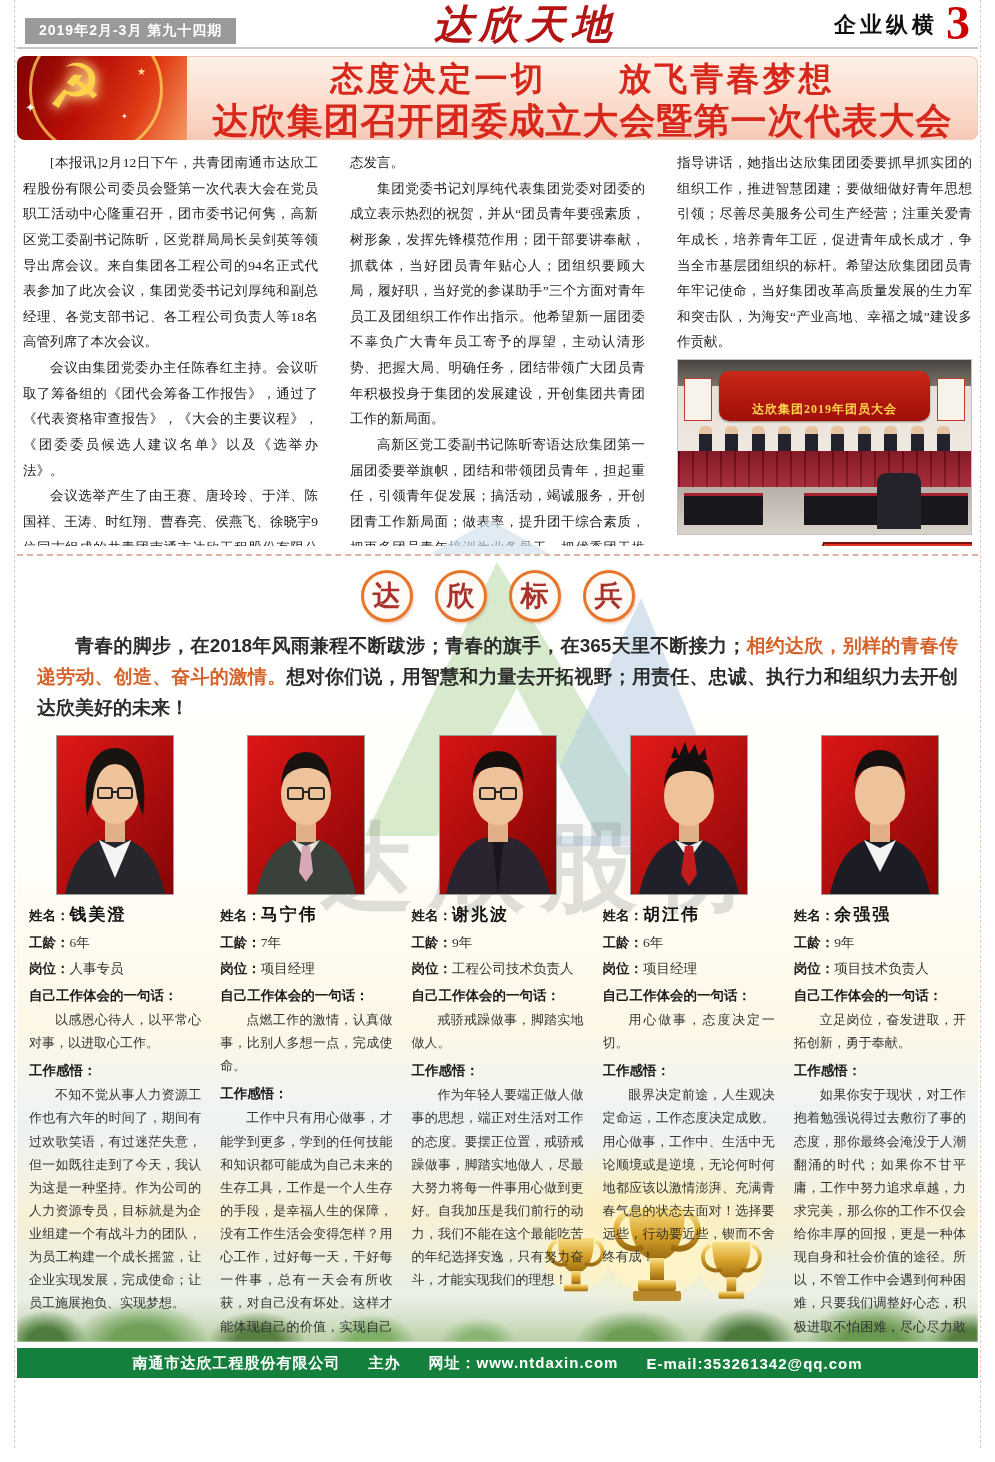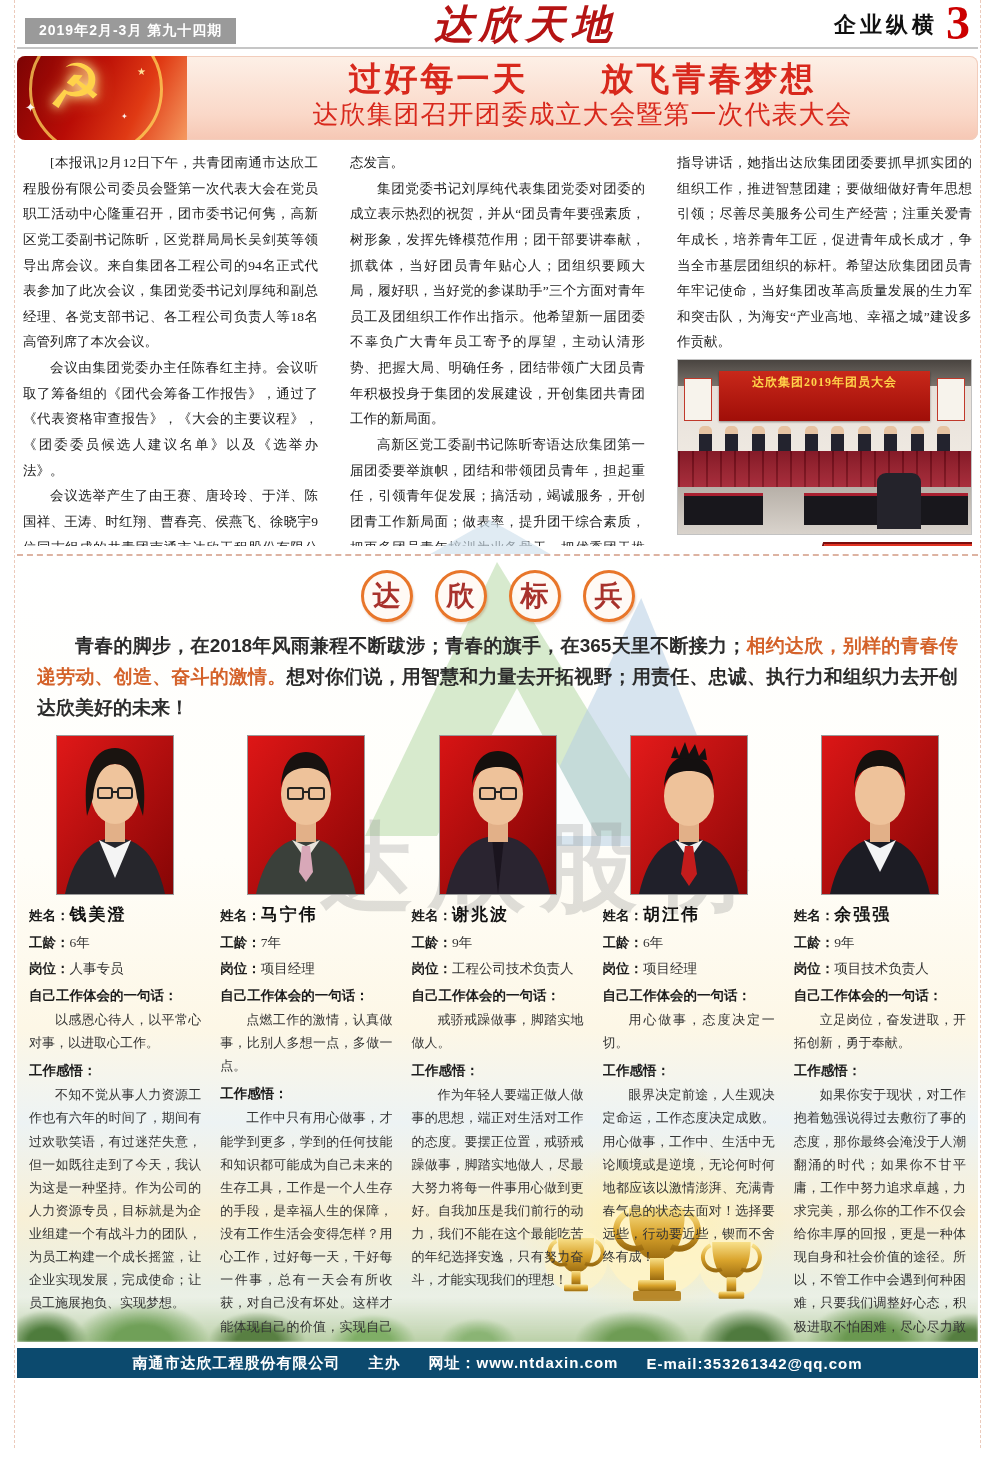--- a/index.html
+++ b/index.html
@@ -29,40 +29,40 @@
   .em-hs{position:absolute;left:30px;top:-6px;font-size:62px;color:#ffd24a;
          text-shadow:0 0 10px #ffe9a0,0 0 18px #ffcf60;font-family:"DejaVu Sans",sans-serif;}
   .em-ring{position:absolute;left:12px;top:-34px;width:128px;height:128px;border:3px solid rgba(255,214,90,.75);
            border-radius:50%;}
   .em-star{position:absolute;color:#fff;font-family:"DejaVu Sans",sans-serif;opacity:.95;}
   .em-star.s1{left:8px;top:44px;font-size:13px;}
   .em-star.s2{left:120px;top:10px;font-size:10px;color:#ffe9a0;}
   .em-star.s3{left:104px;top:56px;font-size:8px;}
   .banner-titles{flex:1;text-align:center;color:#d8281c;padding-top:3px;}
   .bt1{font-size:33px;font-weight:900;letter-spacing:3px;line-height:1.2;}
-  .bt2{font-size:26px;font-weight:400;letter-spacing:1px;line-height:1.2;}
+  .bt2{font-size:36px;font-weight:700;letter-spacing:1px;line-height:1.2;}
 
   
   .article{margin-top:8px;display:flex;gap:32px;height:396px;overflow:hidden;position:relative;
            border-bottom:2px dashed #ddb3a2;padding:2px 6px 8px 6px;}
   .acol{flex:1;min-width:0;font-family:"Liberation Serif",serif;font-size:13.5px;line-height:1.9;
         text-align:justify;color:#222;overflow:hidden;}
   .acol p{margin:0;text-indent:2em;}
   .acol p.noindent{text-indent:0;}
   .byline{text-align:right;text-indent:0 !important;padding-right:1.5em;}
   .mini-tri{position:absolute;left:43%;bottom:0;width:120px;height:34px;opacity:.65;
             background:#cfe0ec;clip-path:polygon(50% 0,0 100%,100% 100%);}
 
   
   .meeting{width:100%;height:176px;border:1px solid #c2c2c2;position:relative;overflow:hidden;margin-top:4px;
            background:#ddd6cf;box-sizing:border-box;}
   .m-ceiling{position:absolute;top:0;left:0;right:0;height:15%;background:linear-gradient(#494440,#7b736c);}
   .m-wall{position:absolute;top:15%;left:0;right:0;height:44%;background:linear-gradient(#e6e0da,#f0eae2);}
-  .m-banner{position:absolute;top:6%;left:14%;right:14%;height:29%;display:flex;align-items:flex-start;justify-content:center;
-            background:linear-gradient(#c8281a,#a00e08);box-shadow:0 1px 2px rgba(0,0,0,.4);}
+  .m-banner{position:absolute;top:6%;left:14%;right:14%;height:29%;display:flex;align-items:flex-end;justify-content:center;
+            background:linear-gradient(#c8281a,#a00e08);box-shadow:0 1px 2px rgba(0,0,0,.4);border-radius:10px;}
   .m-banner span{color:#ffd34a;font-size:12px;font-weight:bold;letter-spacing:1px;white-space:nowrap;}
   .m-poster{position:absolute;top:10%;width:9%;height:24%;background:#f7f3ec;border:1px solid #c0392b;}
   .m-poster.left{left:2%;} .m-poster.right{right:2%;}
   .m-people{position:absolute;top:38%;left:7%;right:7%;height:15%;display:flex;justify-content:space-between;}
   .m-person{width:13px;height:100%;border-radius:5px 5px 0 0;
             background:linear-gradient(#e6c3a2 0 32%,#23232e 32%);}
   .m-table{position:absolute;top:52%;left:0;right:0;height:21%;
            background:linear-gradient(#7e0e1c,#a42432);
            background-image:repeating-linear-gradient(90deg,rgba(0,0,0,.18) 0 2px,rgba(255,255,255,.05) 2px 14px),
                             linear-gradient(#7e0e1c,#a42432);}
@@ -116,21 +116,21 @@
   .profile{flex:1;min-width:0;height:636px;overflow:hidden;}
   .photo{width:116px;height:158px;display:block;margin:0 auto;border:1px solid #9a9a9a;background:#c00;}
   .prow{margin:8px 0 0;font-size:13.5px;line-height:1.35;}
   .plabel{font-weight:bold;color:#1c1c1c;}
   .pval{font-family:"Liberation Serif",serif;color:#333;}
   .pname{font-size:17px;font-weight:bold;font-family:"DejaVu Serif",serif;color:#111;letter-spacing:2px;}
   .pquote,.preflect{margin:3px 0 0;font-size:13px;line-height:1.78;text-align:justify;text-indent:2em;
                     font-family:"Liberation Serif",serif;color:#333;}
 
   
-  .footer{margin-top:6px;height:30px;background:#0c4a6e;color:#fff;display:flex;align-items:center;
+  .footer{margin-top:6px;height:30px;background:#15803d;color:#fff;display:flex;align-items:center;
           justify-content:center;font-size:15px;font-weight:bold;letter-spacing:1px;}
   .footer span{margin:0 14px;white-space:nowrap;}
   .footer .joined{margin:0;}
 </style>
 </head>
 <body>
 
 <div class="page">
 
   <div class="header">
@@ -147,21 +147,21 @@
 
   <div class="banner">
     <div class="emblem">
       <div class="em-ring"></div>
       <span class="em-hs">☭</span>
       <span class="em-star s1">✦</span>
       <span class="em-star s2">★</span>
       <span class="em-star s3">✦</span>
     </div>
     <div class="banner-titles">
-      <div class="bt1">过好每一天　　放飞青春梦想</div>
+      <div class="bt1">态度决定一切　　放飞青春梦想</div>
       <div class="bt2">达欣集团召开团委成立大会暨第一次代表大会</div>
     </div>
   </div>
 
   <div class="article">
     <div class="acol">
       <p>[本报讯]2月12日下午，共青团南通市达欣工程股份有限公司委员会暨第一次代表大会在党员职工活动中心隆重召开，团市委书记何隽，高新区党工委副书记陈昕，区党群局局长吴剑英等领导出席会议。来自集团各工程公司的94名正式代表参加了此次会议，集团党委书记刘厚纯和副总经理、各党支部书记、各工程公司负责人等18名高管列席了本次会议。</p>
       <p>会议由集团党委办主任陈春红主持。会议听取了筹备组的《团代会筹备工作报告》，通过了《代表资格审查报告》，《大会的主要议程》，《团委委员候选人建议名单》以及《选举办法》。</p>
       <p>会议选举产生了由王赛、唐玲玲、于洋、陈国祥、王涛、时红翔、曹春亮、侯燕飞、徐晓宇9位同志组成的共青团南通市达欣工程股份有限公司委员会第一届委员会委员，随后召开的共青团南通市达欣工程股份有限公司委员会第一届委员第一次全体会议选举王赛同志为团委书记，唐玲玲、于洋同志为副书记。新当选的团委书记代表当选委员作了表</p>
     </div>
@@ -274,21 +274,21 @@
           <g stroke="#26241f" stroke-width="2" fill="none">
             <rect x="40" y="52" width="15" height="11" rx="2"></rect>
               <rect x="61" y="52" width="15" height="11" rx="2"></rect>
             <line x1="55" y1="56" x2="61" y2="56"></line>
           </g>
         </svg>
         <p class="prow"><span class="plabel">姓名：</span><span class="pname">马宁伟</span></p>
         <p class="prow"><span class="plabel">工龄：</span><span class="pval">7年</span></p>
         <p class="prow"><span class="plabel">岗位：</span><span class="pval">项目经理</span></p>
         <p class="prow plabel">自己工作体会的一句话：</p>
-        <p class="pquote">点燃工作的激情，认真做事，比别人多想一点，多做一点。</p>
+        <p class="pquote">点燃工作的激情，认真做事，比别人多想一点，完成使命。</p>
         <p class="prow plabel">工作感悟：</p>
         <p class="preflect">工作中只有用心做事，才能学到更多，学到的任何技能和知识都可能成为自己未来的生存工具，工作是一个人生存的手段，是幸福人生的保障，没有工作生活会变得怎样？用心工作，过好每一天，干好每一件事，总有一天会有所收获，对自己没有坏处。这样才能体现自己的价值，实现自己的梦想！</p>
       </div>
 
       <div class="profile">
         <svg class="photo" viewBox="0 0 116 158">
           <defs>
               <linearGradient id="bg3" x1="0" y1="0" x2="1" y2="1">
                 <stop offset="0" stop-color="#d81414"></stop>
                 <stop offset="1" stop-color="#7c0404"></stop>

